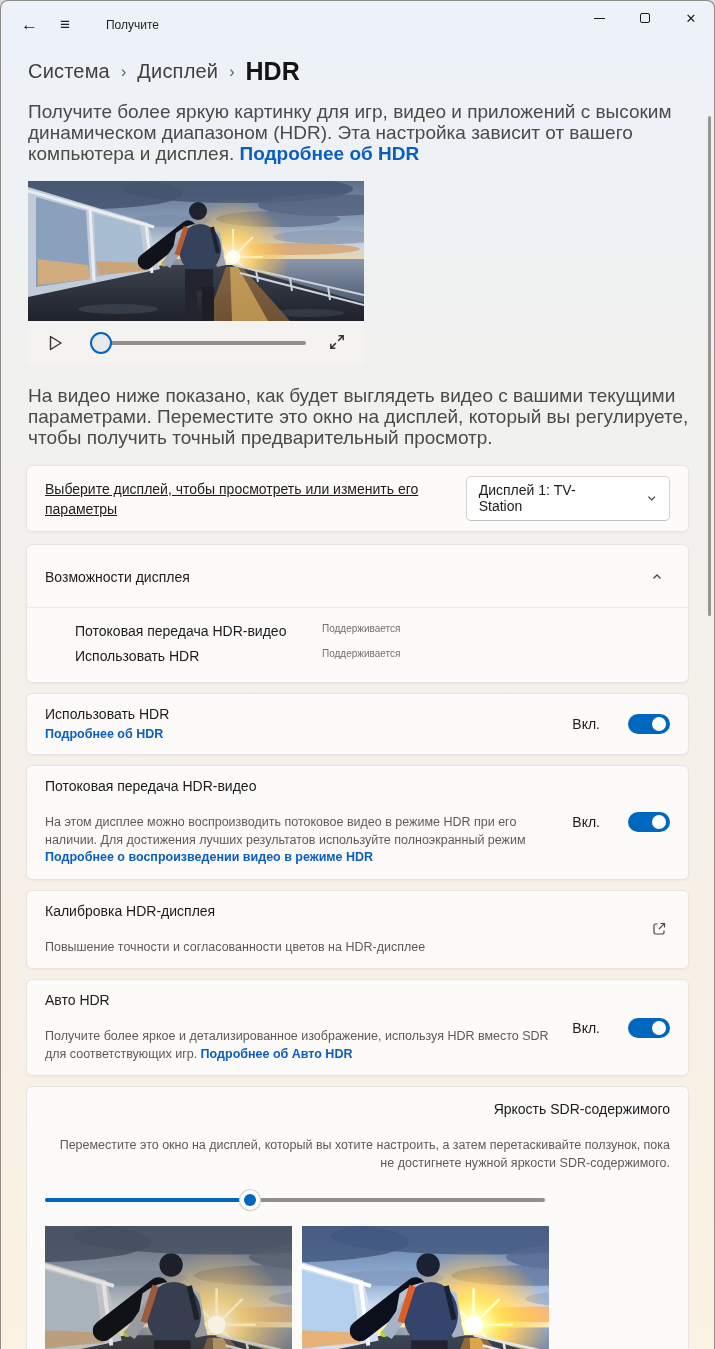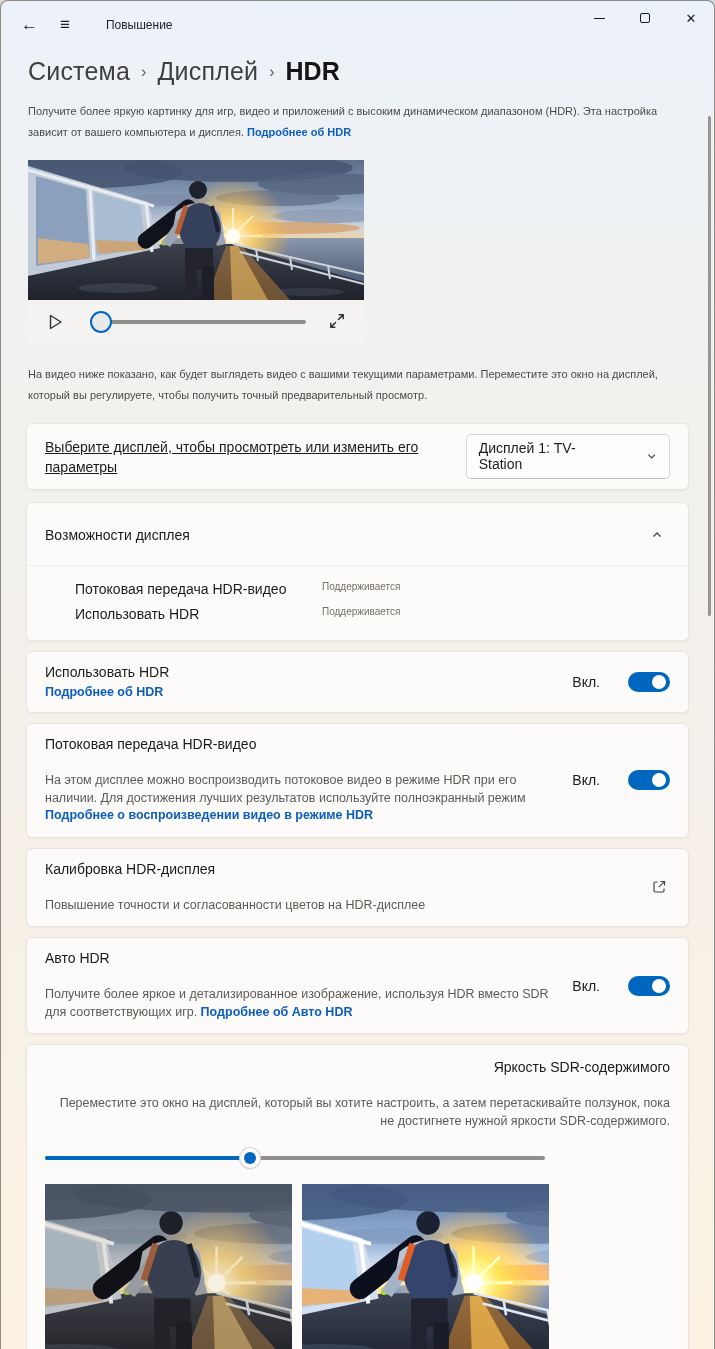--- a/index.html
+++ b/index.html
@@ -15,25 +15,25 @@
   .tb-left{ display:flex; align-items:center; gap:22px; padding:14px 0 0 20px; }
   .tb-icon{ font-size:17px; line-height:20px; color:#1f1f1f; cursor:default; }
   .tb-title{ font-size:12px; color:#1f1f1f; margin-left:14px; }
   .tb-right{ margin-left:auto; display:flex; }
   .winbtn{ width:46px; height:34px; display:flex; align-items:center; justify-content:center; }
   .glyph-min{ width:11px; height:1px; background:#1a1a1a; display:block; }
   .glyph-max{ width:10px; height:10px; border:1.2px solid #1a1a1a; border-radius:2px; display:block; }
   .glyph-close{ font-size:13px; color:#1a1a1a; }
   
   .breadcrumb{ margin:2px 25px 0 27px; height:40px; display:flex; align-items:center; }
-  .crumb{ font-size:25px; color:#413f3d; letter-spacing:.2px; }
+  .crumb{ font-size:20px; color:#413f3d; letter-spacing:.2px; }
   .crumb-sep{ font-size:16px; color:#5c5c5c; margin:0 11px; padding-top:2px; }
   .crumb-current{ font-size:25px; font-weight:700; color:#161514; }
   
-  .para{ margin:10px 25px 0 27px; font-size:11px; line-height:21px; color:#4b4a48; }
+  .para{ margin:10px 25px 0 27px; font-size:19px; line-height:21px; color:#4b4a48; }
   .link{ color:#0b5dc0; font-weight:700; text-decoration:none; cursor:pointer; }
   .desc-link{ color:#0b5dc0; font-weight:700; font-size:12.5px; cursor:pointer; }
   
   .video-block{ margin:17px 0 0 27px; width:336px; }
   .scene-svg{ display:block; }
   .controls{ width:336px; height:44px; background:#f4f3f2; display:flex; align-items:center; }
   .play-btn{ margin-left:16px; width:22px; height:22px; display:flex; align-items:center; justify-content:center; }
   .vslider{ flex:1; position:relative; height:22px; margin:0 22px 0 26px; }
   .vslider .track{ position:absolute; top:9px; left:0; right:0; height:4px; background:#8f8f8f; border-radius:2px; }
   .vslider .thumb{ position:absolute; top:0; left:-2px; width:22px; height:22px; border-radius:50%;
@@ -174,21 +174,21 @@
     </symbol>
   </defs>
 </svg>
 
 <div class="window">
 
   <div class="titlebar">
     <div class="tb-left">
       <span class="tb-icon">←</span>
       <span class="tb-icon">≡</span>
-      <span class="tb-title">Повышение</span>
+      <span class="tb-title">Получите</span>
     </div>
     <div class="tb-right">
       <div class="winbtn">
           <span class="glyph-min"></span>
         </div>
       <div class="winbtn">
           <span class="glyph-max"></span>
         </div>
       <div class="winbtn">
           <span class="glyph-close">✕</span>

